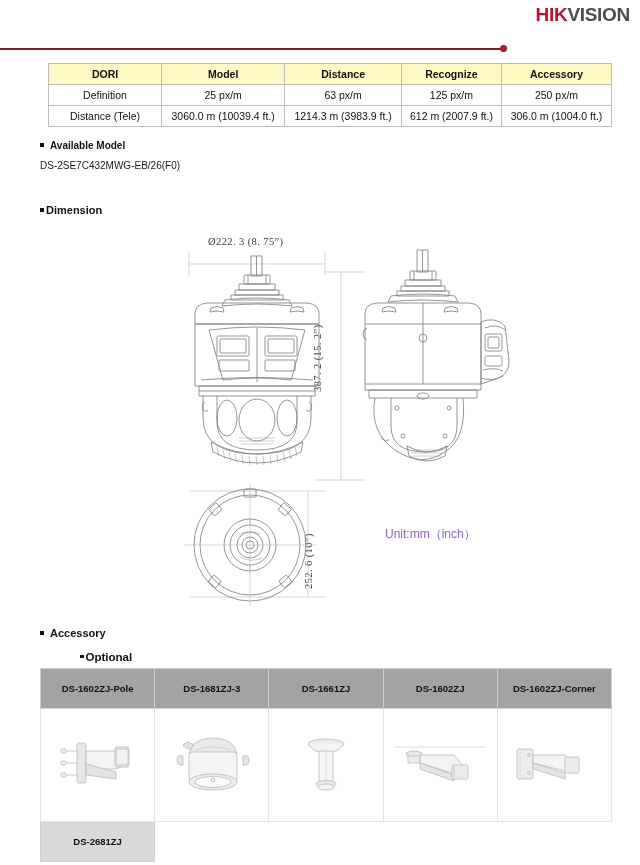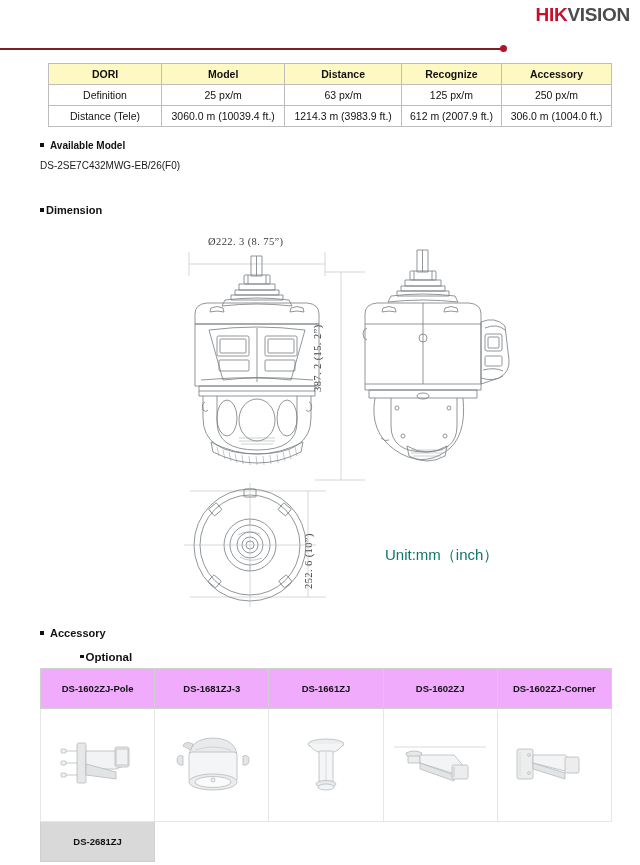--- a/index.html
+++ b/index.html
@@ -85,35 +85,35 @@
     color:#3a3a3a;
     white-space:nowrap;
     letter-spacing:0.4px;
   }
   .dim-label.vert{
     transform-origin:0 0;
     transform:rotate(-90deg);
   }
   .unit-label{
     position:absolute;left:385px;top:526px;
-    font-size:15px;color:#0f766e;white-space:nowrap;margin-top:20px;
+    font-size:12px;color:#8b5cf6;white-space:nowrap;
   }
   
   .acc{
     position:absolute;left:40px;top:668px;width:572px;
     border-collapse:collapse;
     table-layout:fixed;
   }
   .acc td{
     border:1px solid #e2e2e2;
     text-align:center;
     vertical-align:middle;
   }
   .acc tr.head td{
-    background:#f0abfc;
+    background:#a3a3a3;
     font-weight:bold;
     font-size:9.5px;
     height:37px;
     color:#111;
     border-color:#d0d0d0;
   }
   .acc tr.imgs td{
     background:#ffffff;
     height:110px;
     border-color:#e6e6e6;

